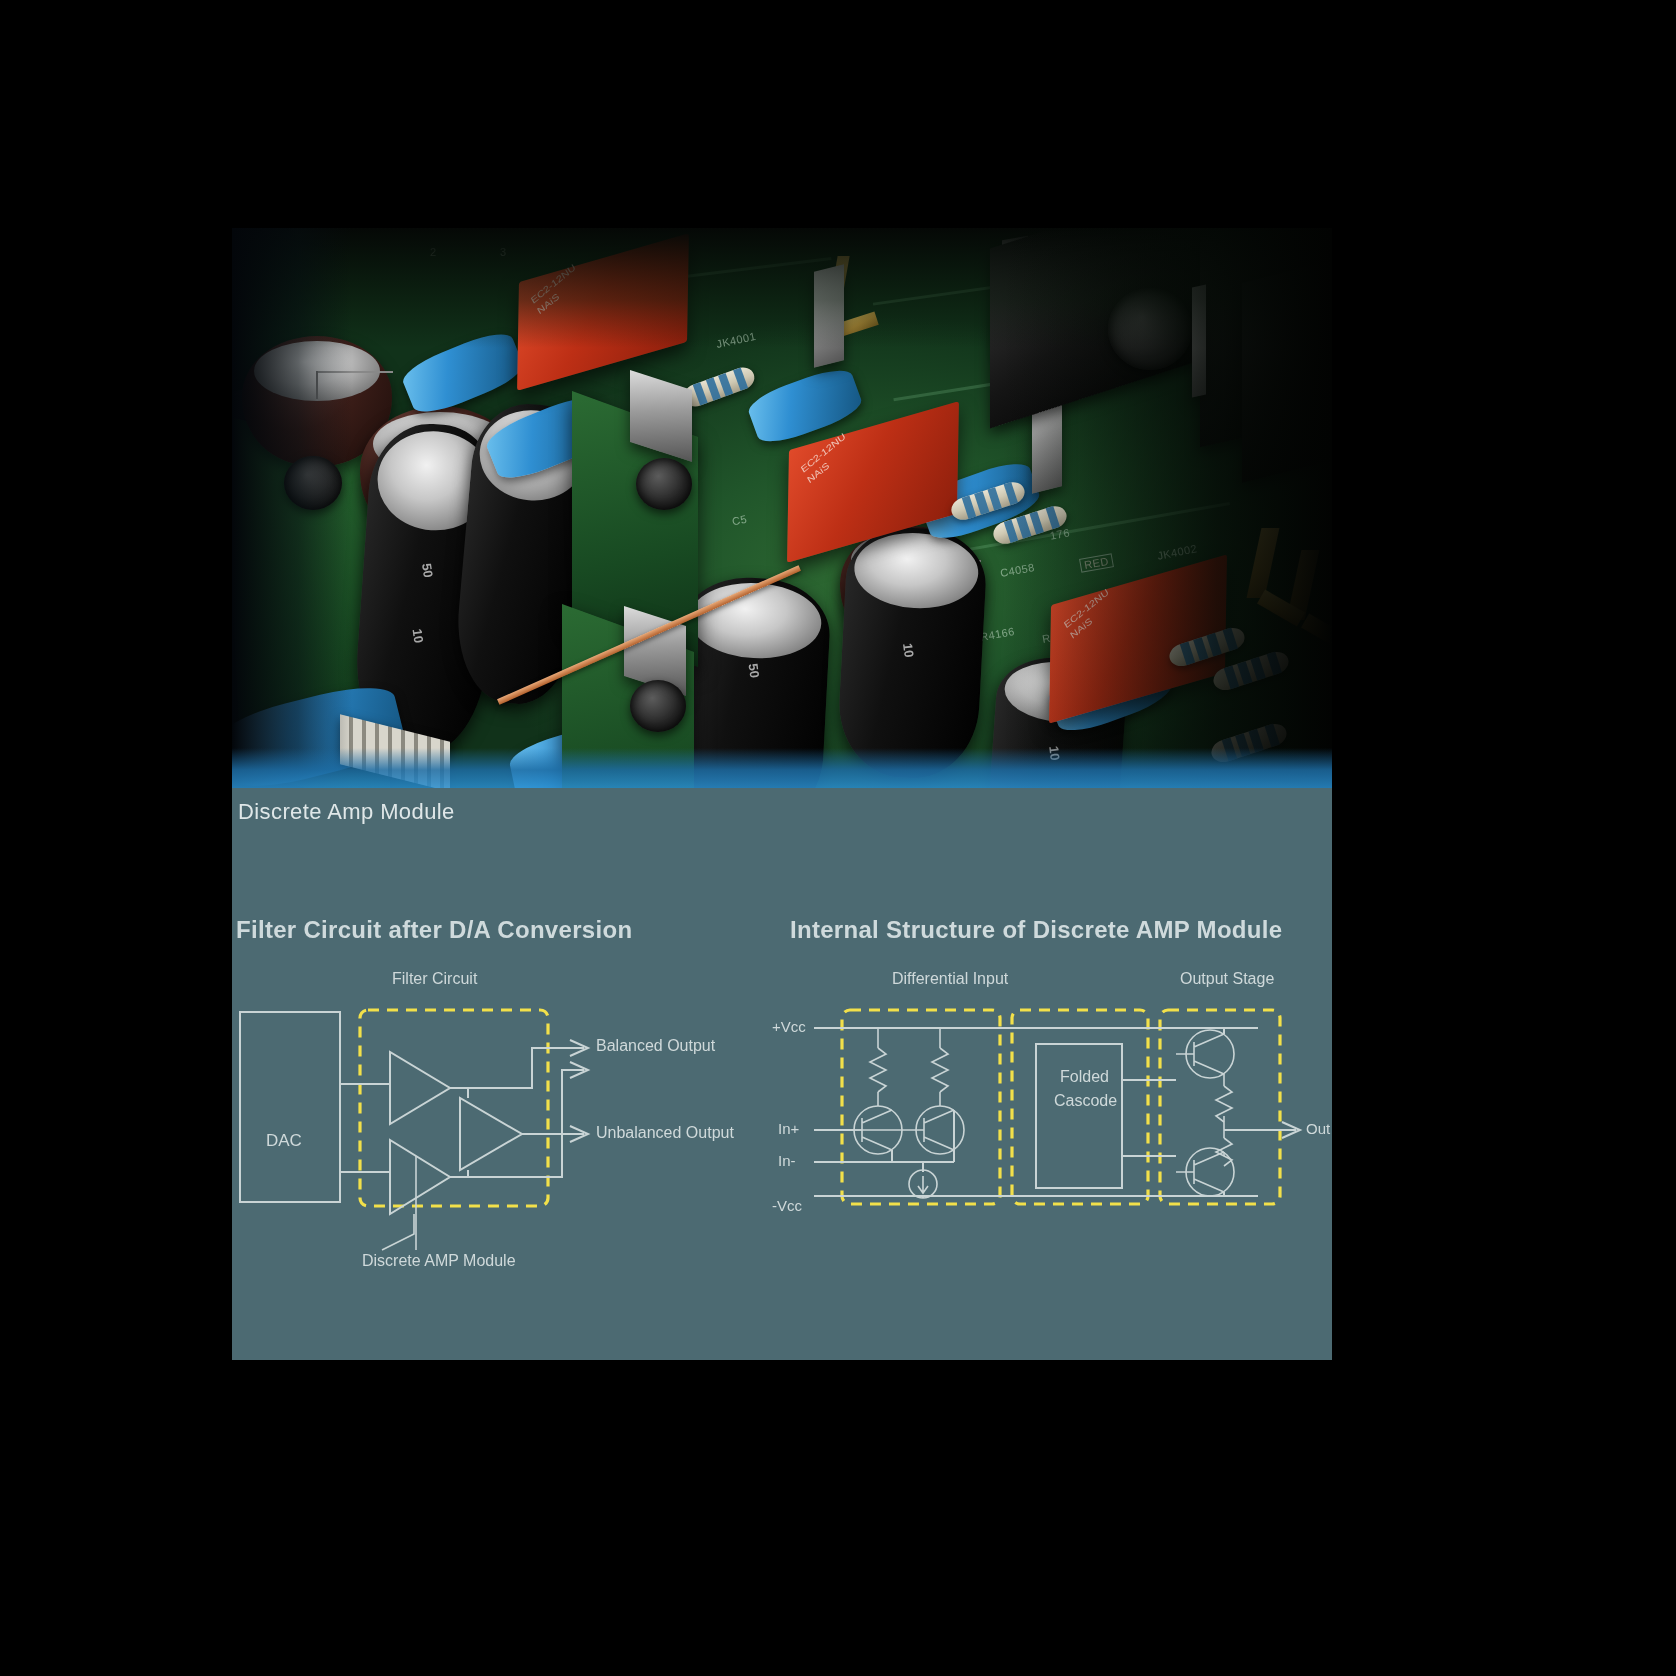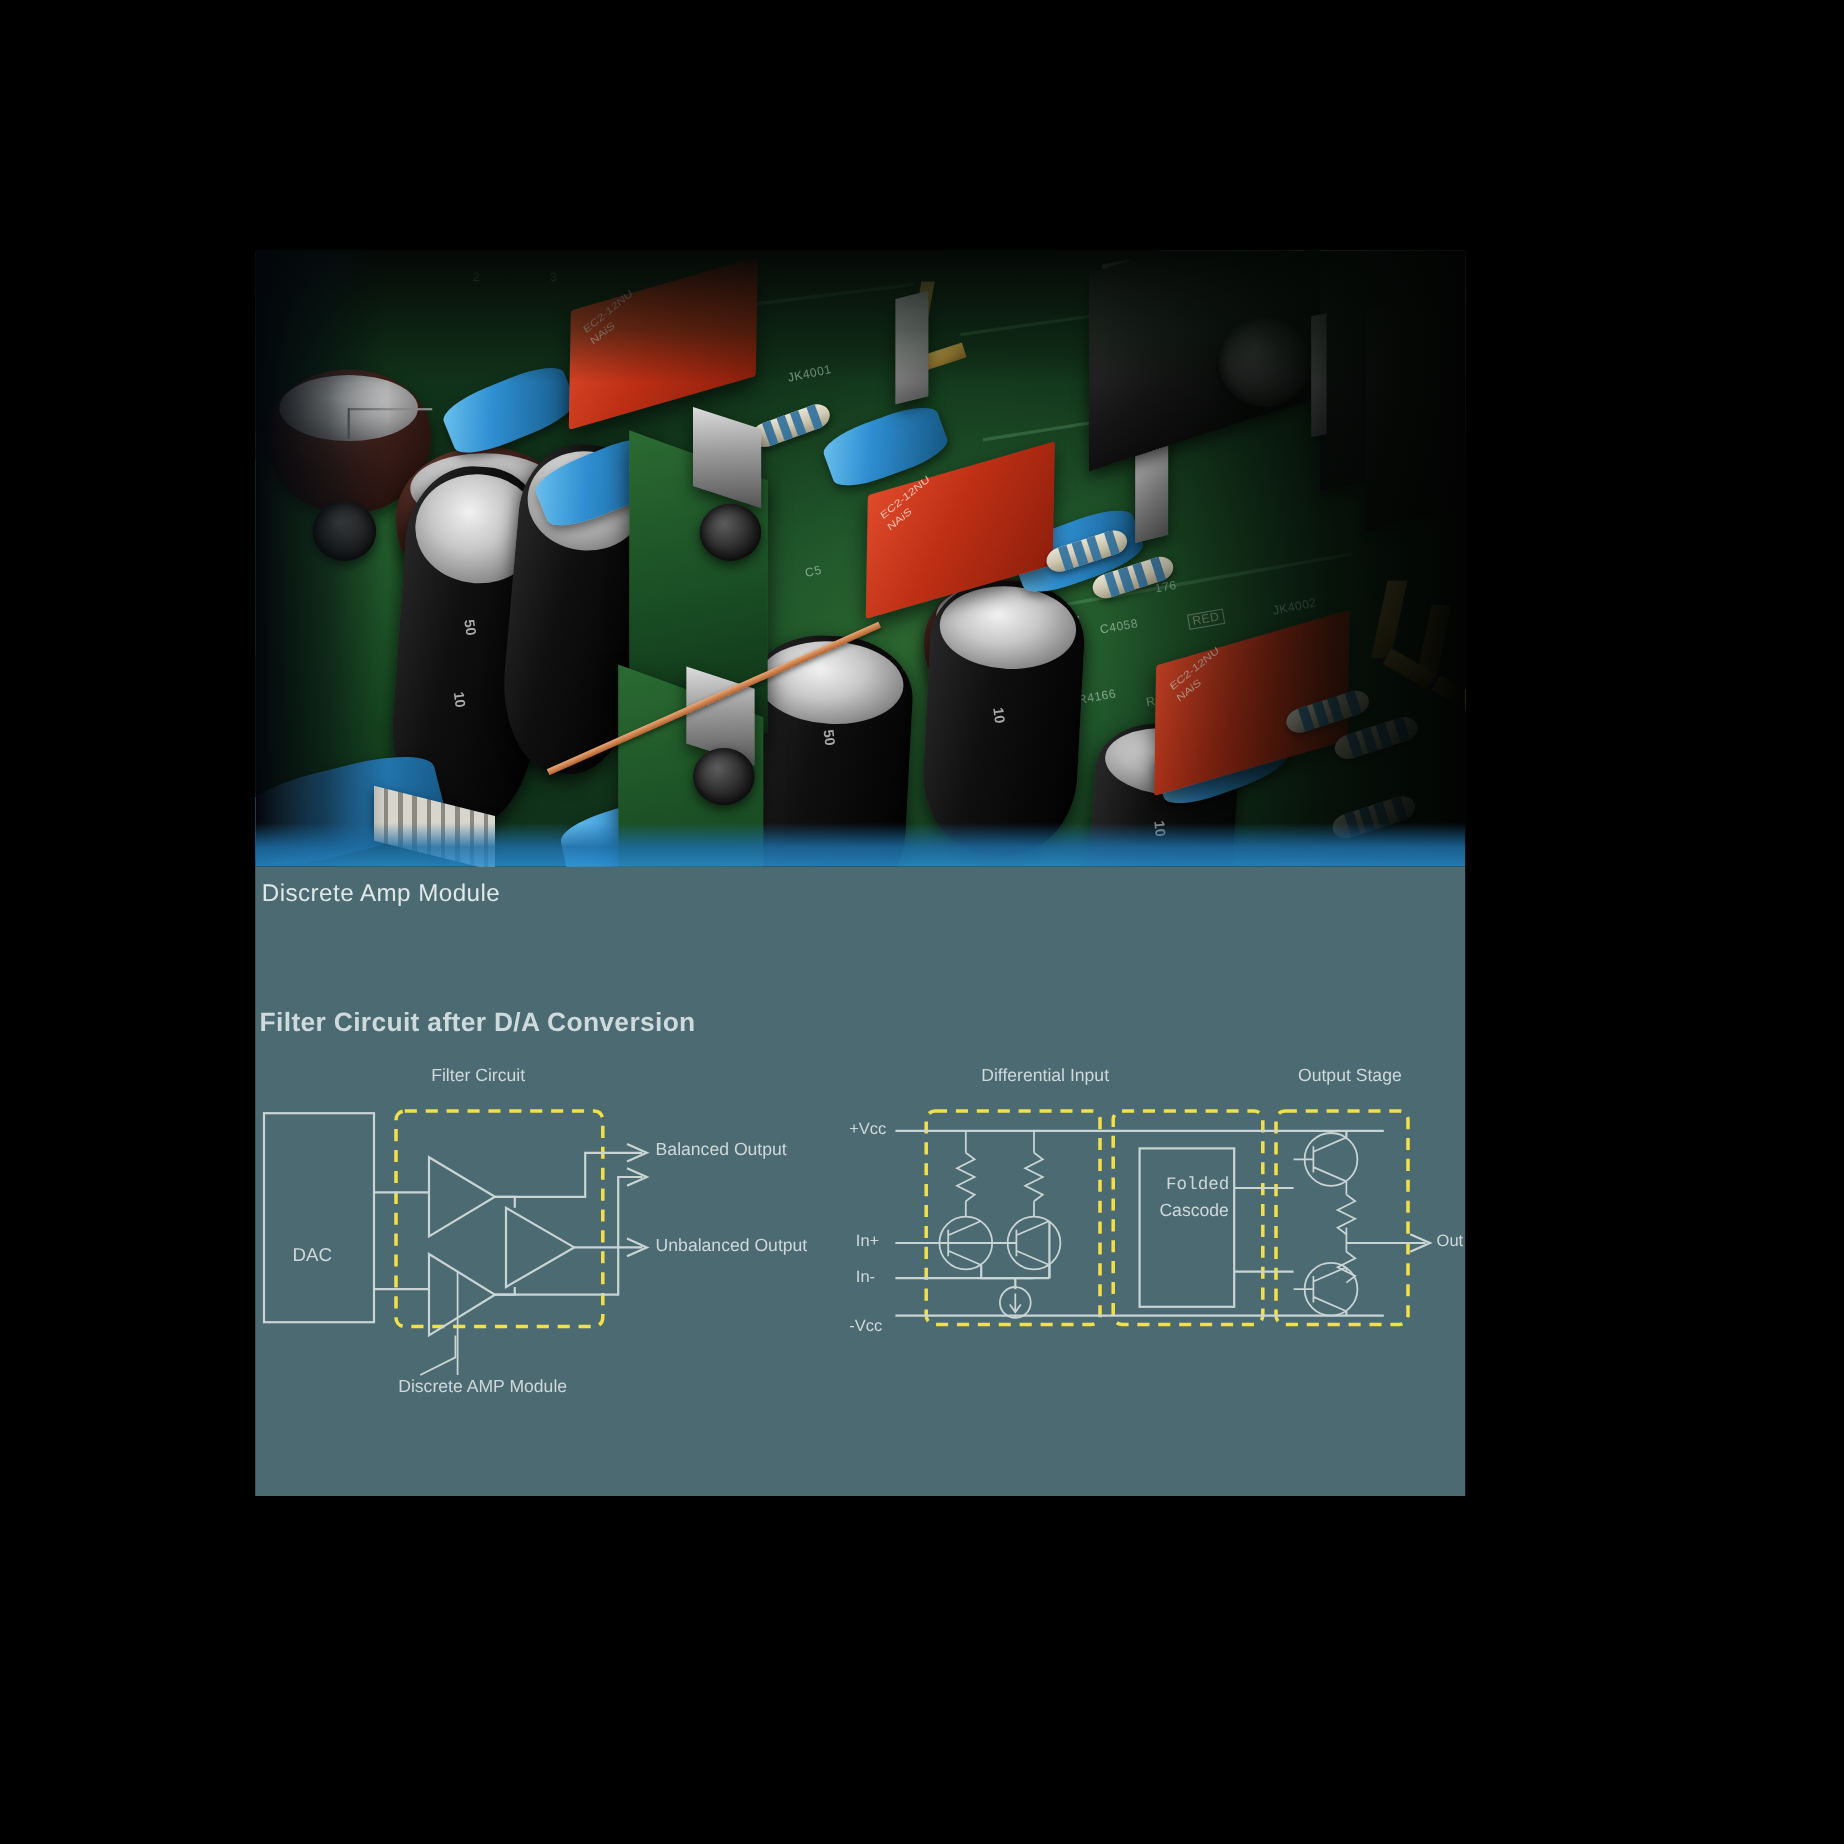--- a/index.html
+++ b/index.html
@@ -325,20 +325,21 @@
         <path class="wire-t" d="M184 190 V284"></path>
       </svg>
     </div>
 
     <div class="dlabel" style="left:160px;top:182px;font-size:16px;">Filter Circuit</div>
     <div class="dlabel" style="left:34px;top:322px;font-size:17px;margin-top:21px;">DAC</div>
     <div class="dlabel" style="left:364px;top:249px;font-size:16px;">Balanced Output</div>
     <div class="dlabel" style="left:364px;top:336px;font-size:16px;">Unbalanced Output</div>
     <div class="dlabel" style="left:130px;top:464px;font-size:16px;">Discrete AMP Module</div>
 
+    <div class="heading" style="left:558px;top:128px;">Internal Structure of Discrete AMP Module</div>
 
     <div class="diagram" style="left:548px;top:178px;">
       <svg width="540" height="280" viewBox="0 0 540 280">
 
         <rect x="62" y="44" width="158" height="194" rx="8" class="dash"></rect>
         <rect x="232" y="44" width="136" height="194" rx="8" class="dash"></rect>
         <rect x="380" y="44" width="120" height="194" rx="8" class="dash"></rect>
 
         <path class="wire" d="M34 62 H478"></path>
 
@@ -393,20 +394,20 @@
     </div>
 
     <div class="dlabel" style="left:648px;top:182px;font-size:16px;margin-left:12px;">Differential Input</div>
     <div class="dlabel" style="left:948px;top:182px;font-size:16px;">Output Stage</div>
 
     <div class="dlabel" style="left:540px;top:230px;">+Vcc</div>
     <div class="dlabel" style="left:546px;top:332px;">In+</div>
     <div class="dlabel" style="left:546px;top:364px;text-align:right;">In-</div>
     <div class="dlabel" style="left:540px;top:398px;margin-top:11px;">-Vcc</div>
 
-    <div class="dlabel" style="left:828px;top:280px;font-size:16px;font-family:Liberation Mono, monospace;">Folded</div>
+    <div class="dlabel" style="left:828px;top:280px;font-size:16px;">Folded</div>
     <div class="dlabel" style="left:822px;top:304px;font-size:16px;">Cascode</div>
 
     <div class="dlabel" style="left:1074px;top:332px;">Out</div>
 
 
   </div>
 </div>
 
 </body></html>

